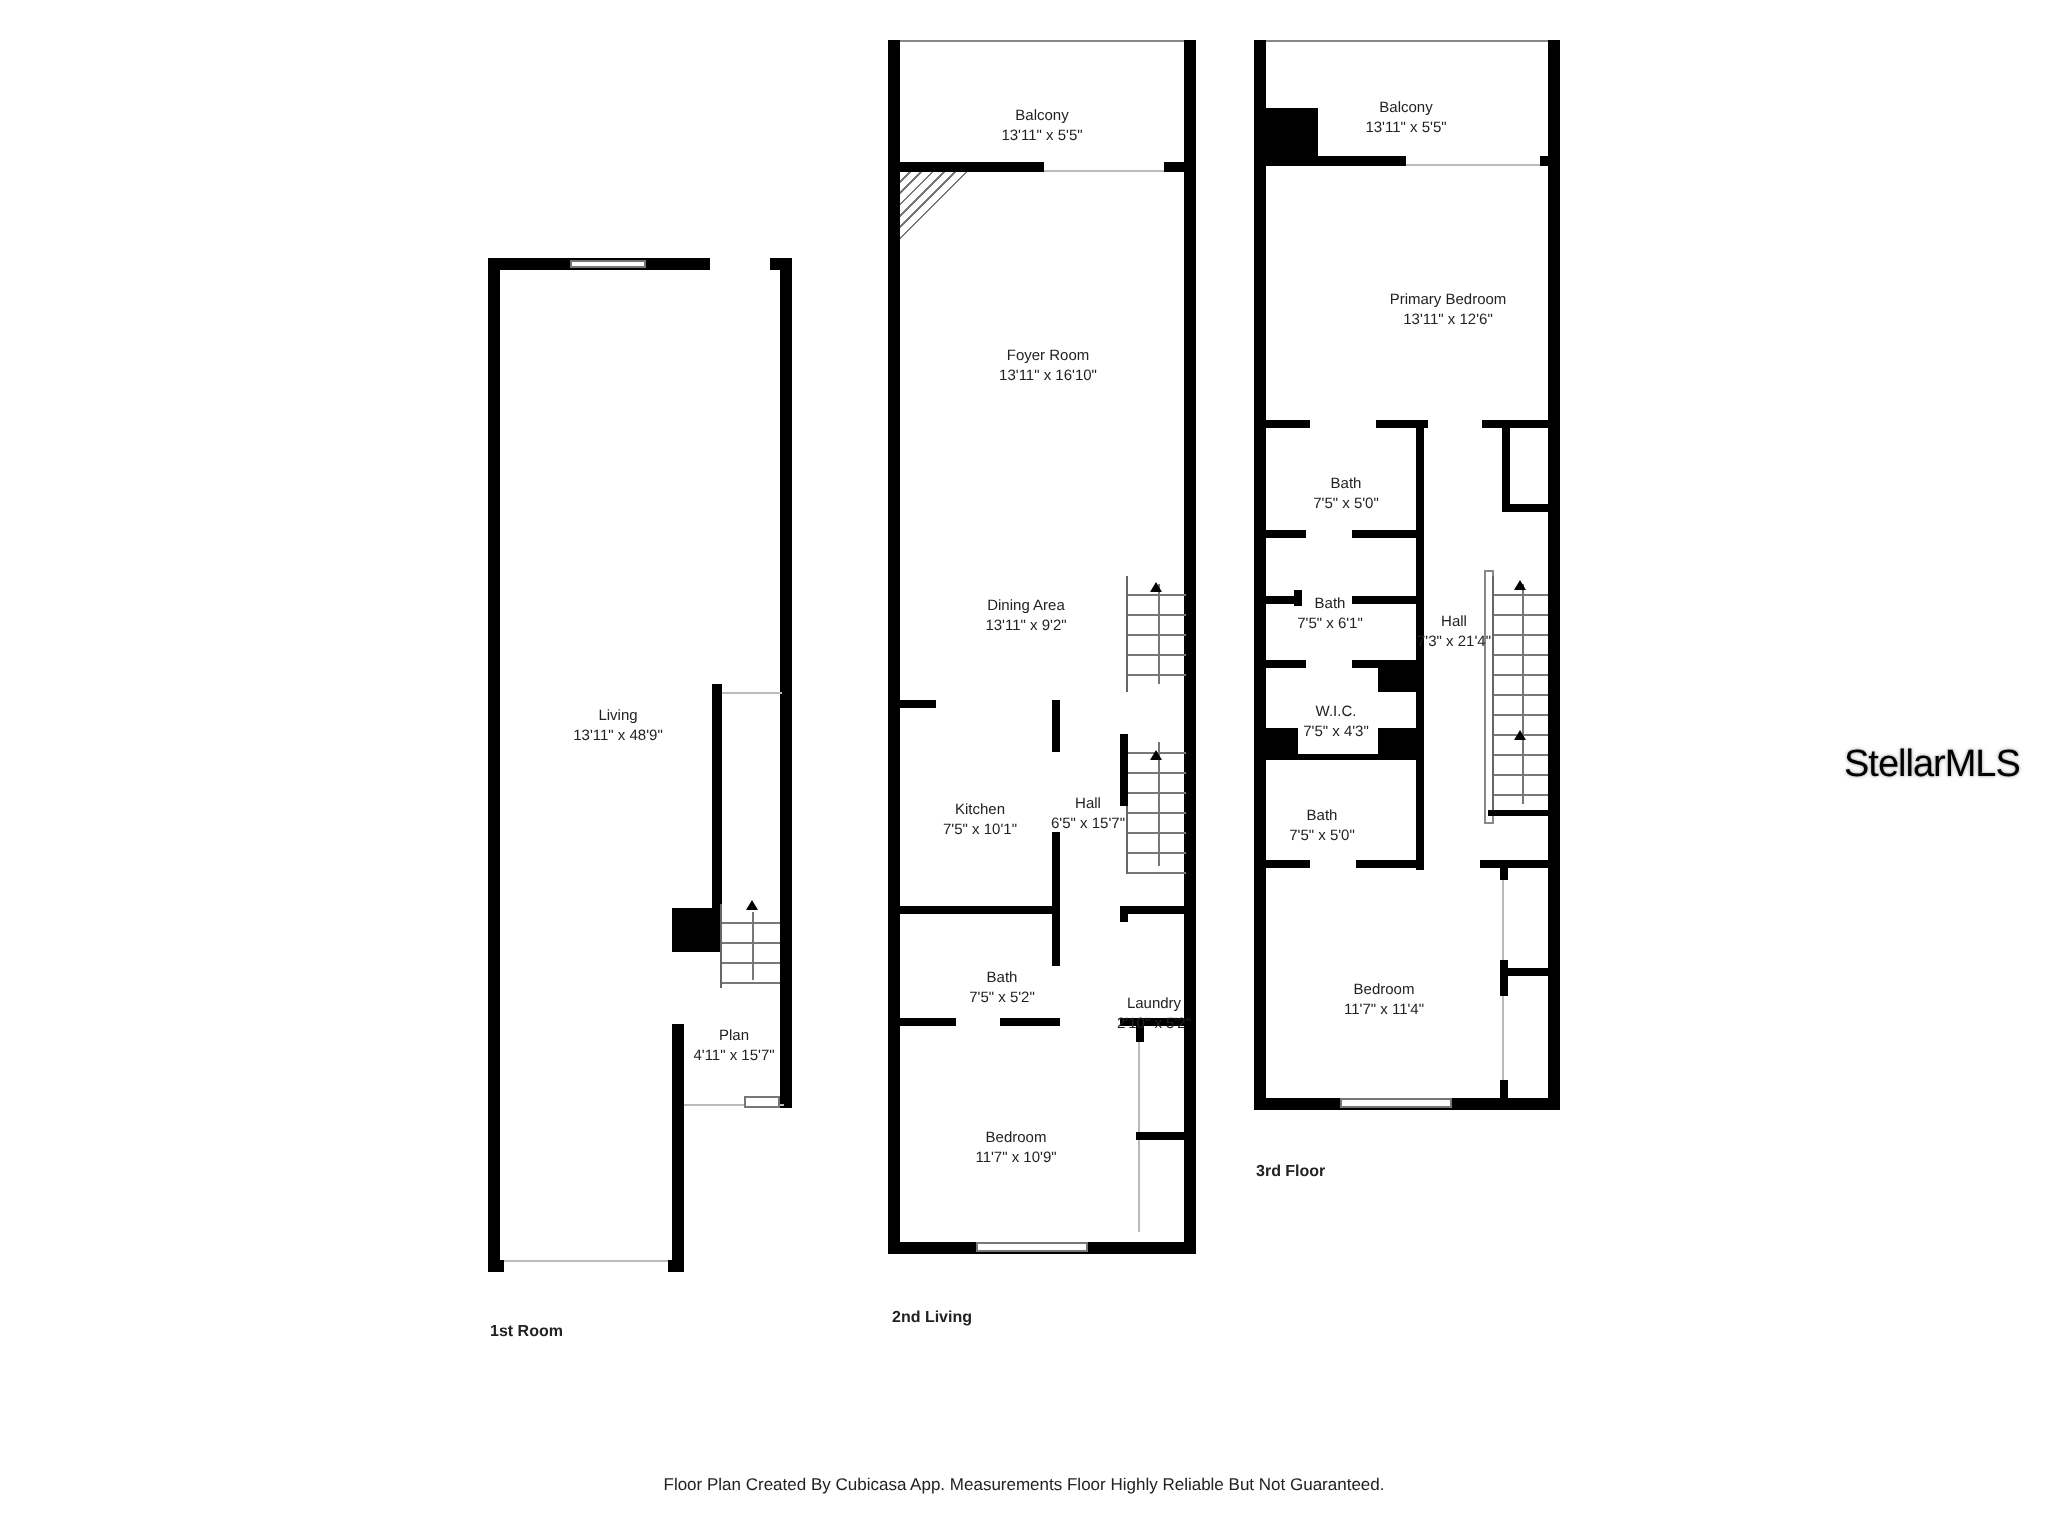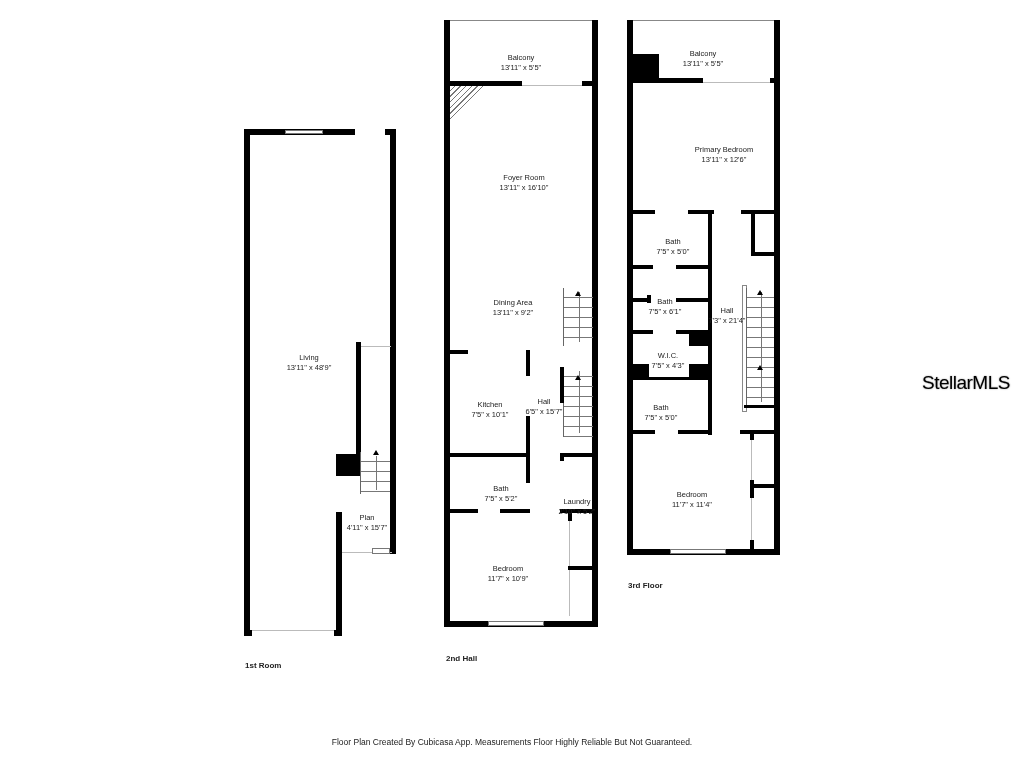--- a/index.html
+++ b/index.html
@@ -111,21 +111,21 @@
     <div>7'5" x 5'2"</div>
   </div>
   <div class="room-label" style="left:577px;top:481px;margin-top:16px;">
     <div>Laundry</div>
     <div>2'10" x 5'2"</div>
   </div>
   <div class="room-label" style="left:508px;top:564px;">
     <div>Bedroom</div>
     <div>11'7" x 10'9"</div>
   </div>
-  <div class="floor-label" style="left:446px;top:654px;">2nd Hall</div>
+  <div class="floor-label" style="left:446px;top:654px;">2nd Living</div>
 </div>
 
 <div>
   <div class="thin" style="left:629px;top:20px;width:150px;height:1px;background:#888;"></div>
   <div class="wall" style="left:627px;top:20px;width:6px;height:535px;"></div>
   <div class="wall" style="left:774px;top:20px;width:6px;height:535px;"></div>
   <div class="wall" style="left:627px;top:549px;width:153px;height:6px;"></div>
   <div class="win" style="left:670px;top:549px;width:56px;height:5px;"></div>
 
   <div class="wall" style="left:633px;top:54px;width:26px;height:26px;"></div>

